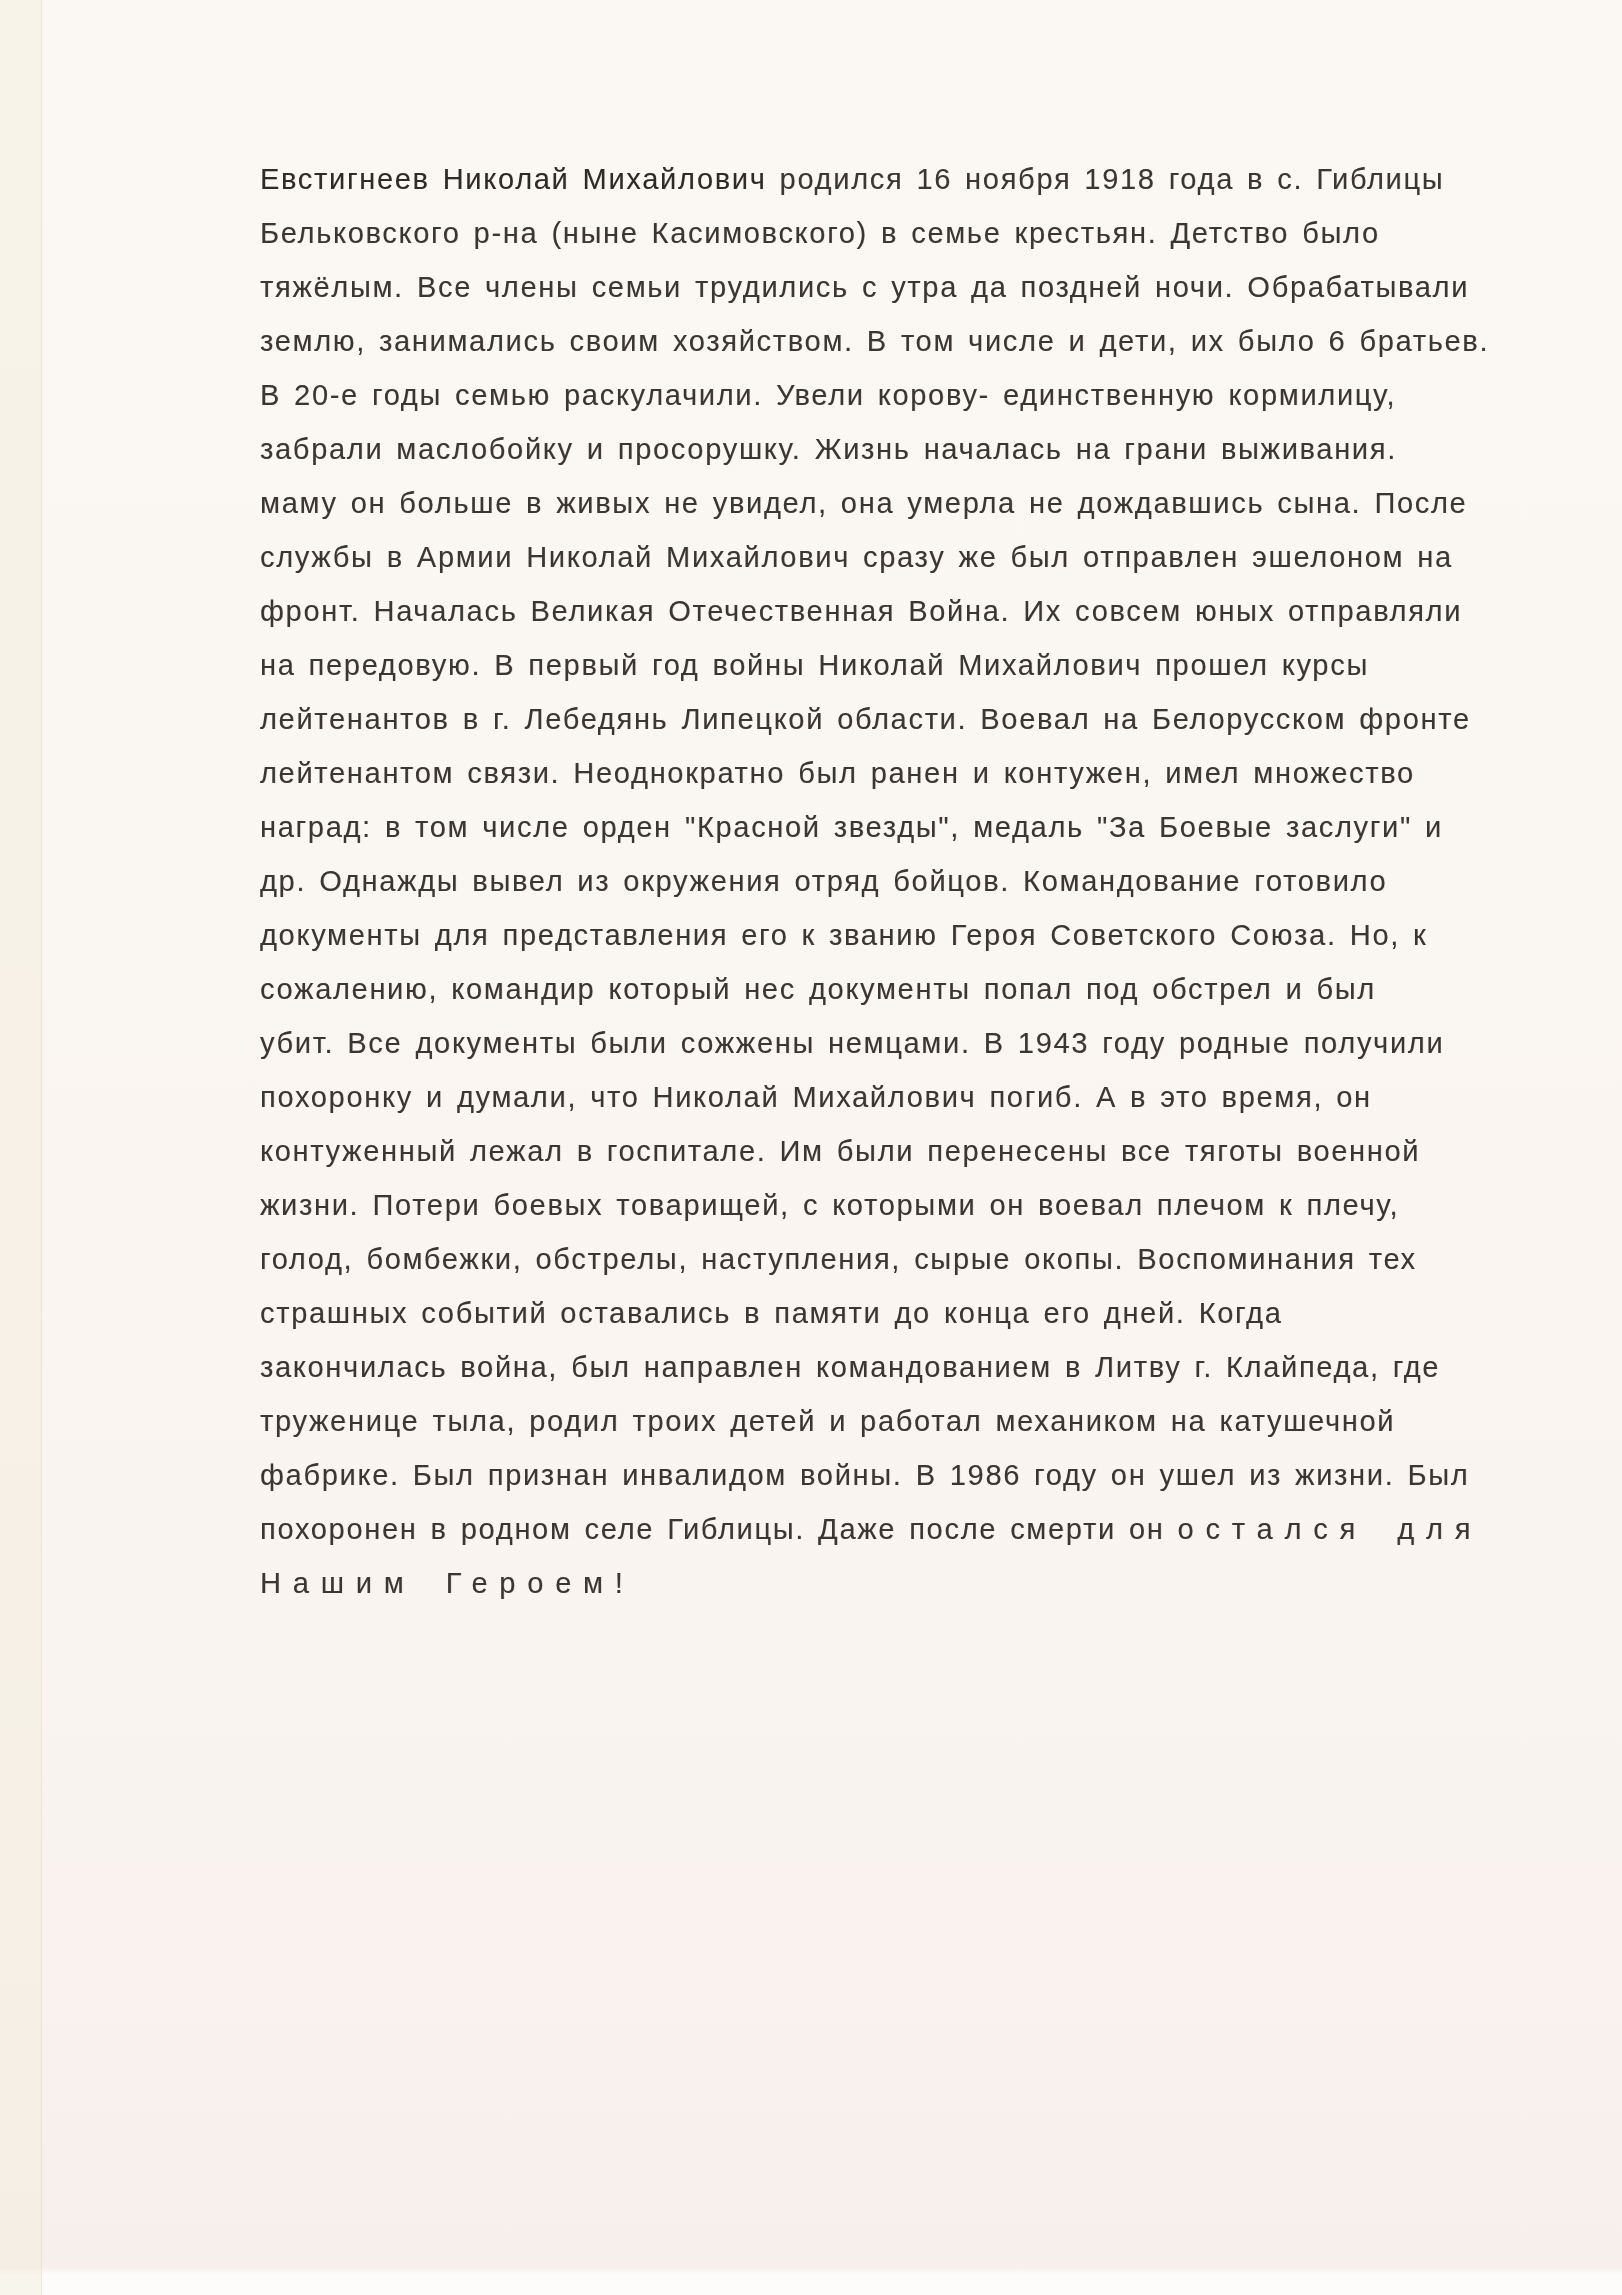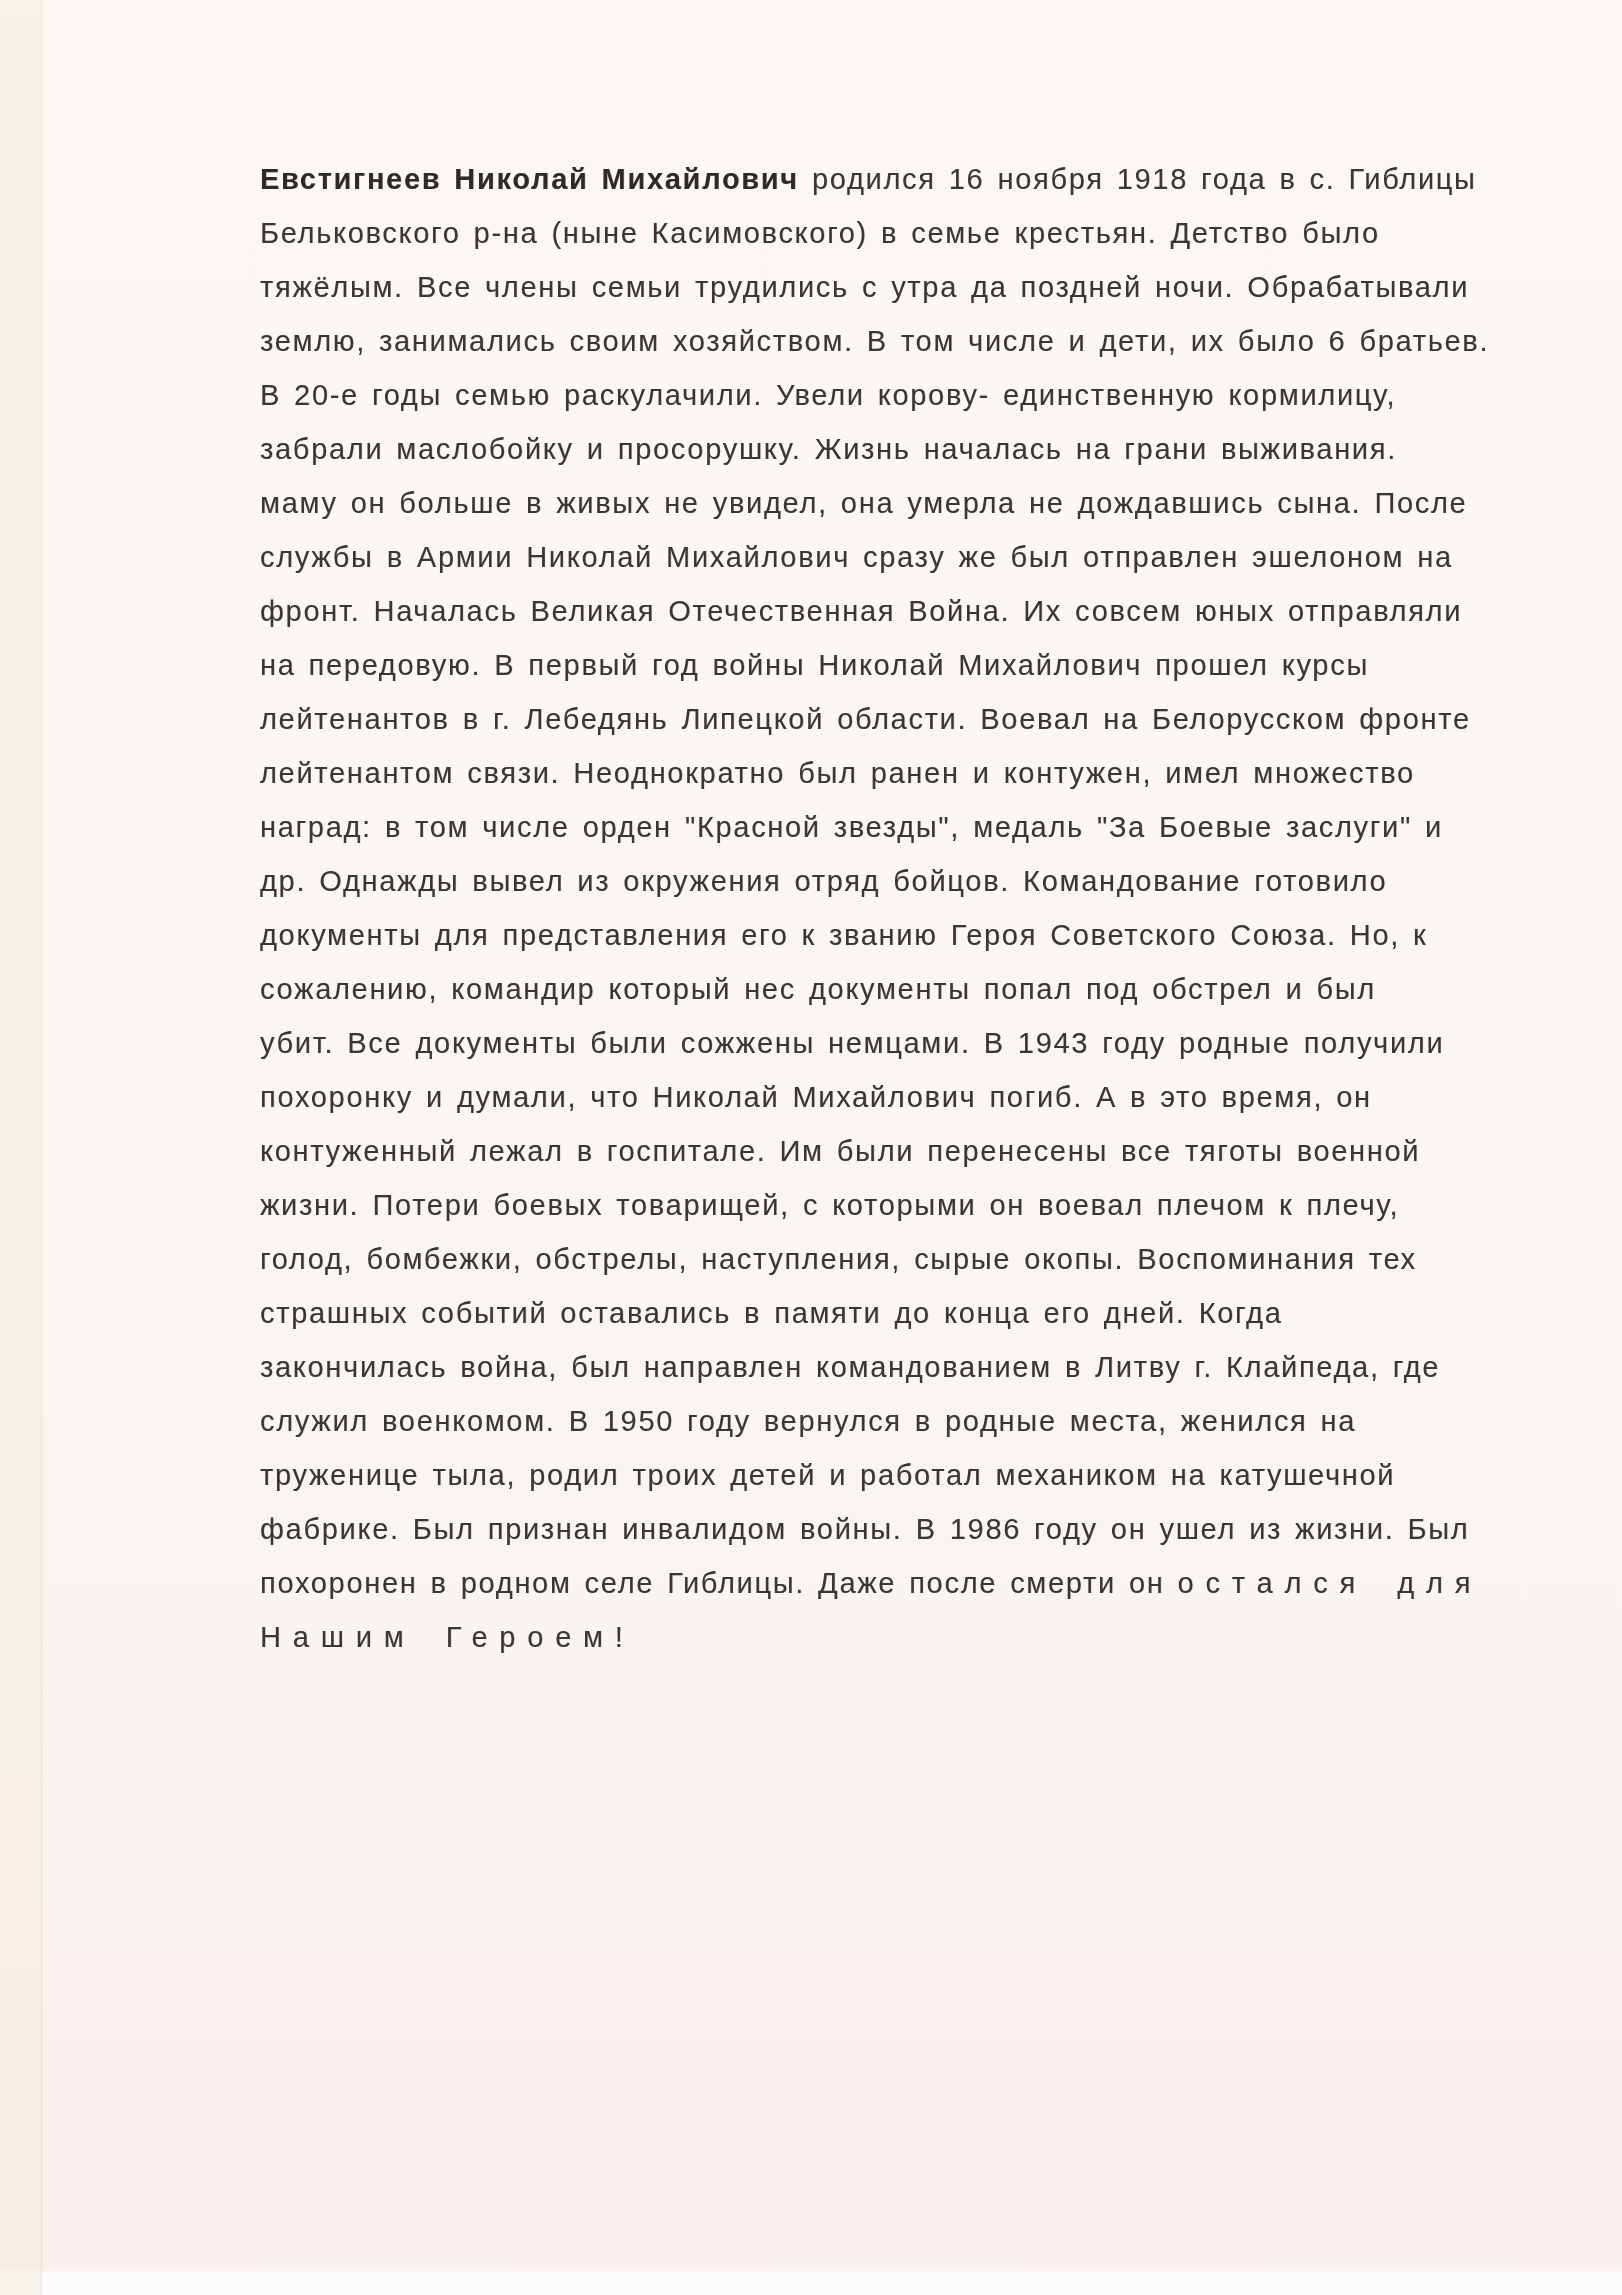--- a/index.html
+++ b/index.html
@@ -46,21 +46,21 @@
     letter-spacing: 1.7px;
     word-spacing: 3.3px;
     color: #3a3633;
     text-shadow: 0.4px 0.4px 0.5px rgba(80, 60, 50, 0.30);
   }
   .line {
     white-space: nowrap;
     height: 54px;
   }
   .bold {
-    font-weight: 700;
+    font-weight: 400;
     color: #2e2a27;
   }
   .spaced {
     letter-spacing: 11.8px;
     word-spacing: 10.5px;
   }
 </style>
 </head>
 <body>
 
@@ -85,20 +85,19 @@
     <div class="line">др. Однажды вывел из окружения отряд бойцов. Командование готовило</div>
     <div class="line">документы для представления его к званию Героя Советского Союза. Но, к</div>
     <div class="line">сожалению, командир который нес документы попал под обстрел и был</div>
     <div class="line">убит. Все документы были сожжены немцами. В 1943 году родные получили</div>
     <div class="line">похоронку и думали, что Николай Михайлович погиб. А в это время, он</div>
     <div class="line">контуженный лежал в госпитале. Им были перенесены все тяготы военной</div>
     <div class="line">жизни. Потери боевых товарищей, с которыми он воевал плечом к плечу,</div>
     <div class="line">голод, бомбежки, обстрелы, наступления, сырые окопы. Воспоминания тех</div>
     <div class="line">страшных событий оставались в памяти до конца его дней. Когда</div>
     <div class="line">закончилась война, был направлен командованием в Литву г. Клайпеда, где</div>
-    <div class="line">служил военкомом. В 1950 году вернулся в родные места, женился на</div>
     <div class="line">труженице тыла, родил троих детей и работал механиком на катушечной</div>
     <div class="line">фабрике. Был признан инвалидом войны. В 1986 году он ушел из жизни. Был</div>
     <div class="line"><span>похоронен в родном селе Гиблицы. Даже после смерти он </span><span class="spaced">остался для</span></div>
     <div class="line spaced">Нашим Героем!</div>
   </div>
 </div>
 
 
 </body></html>

